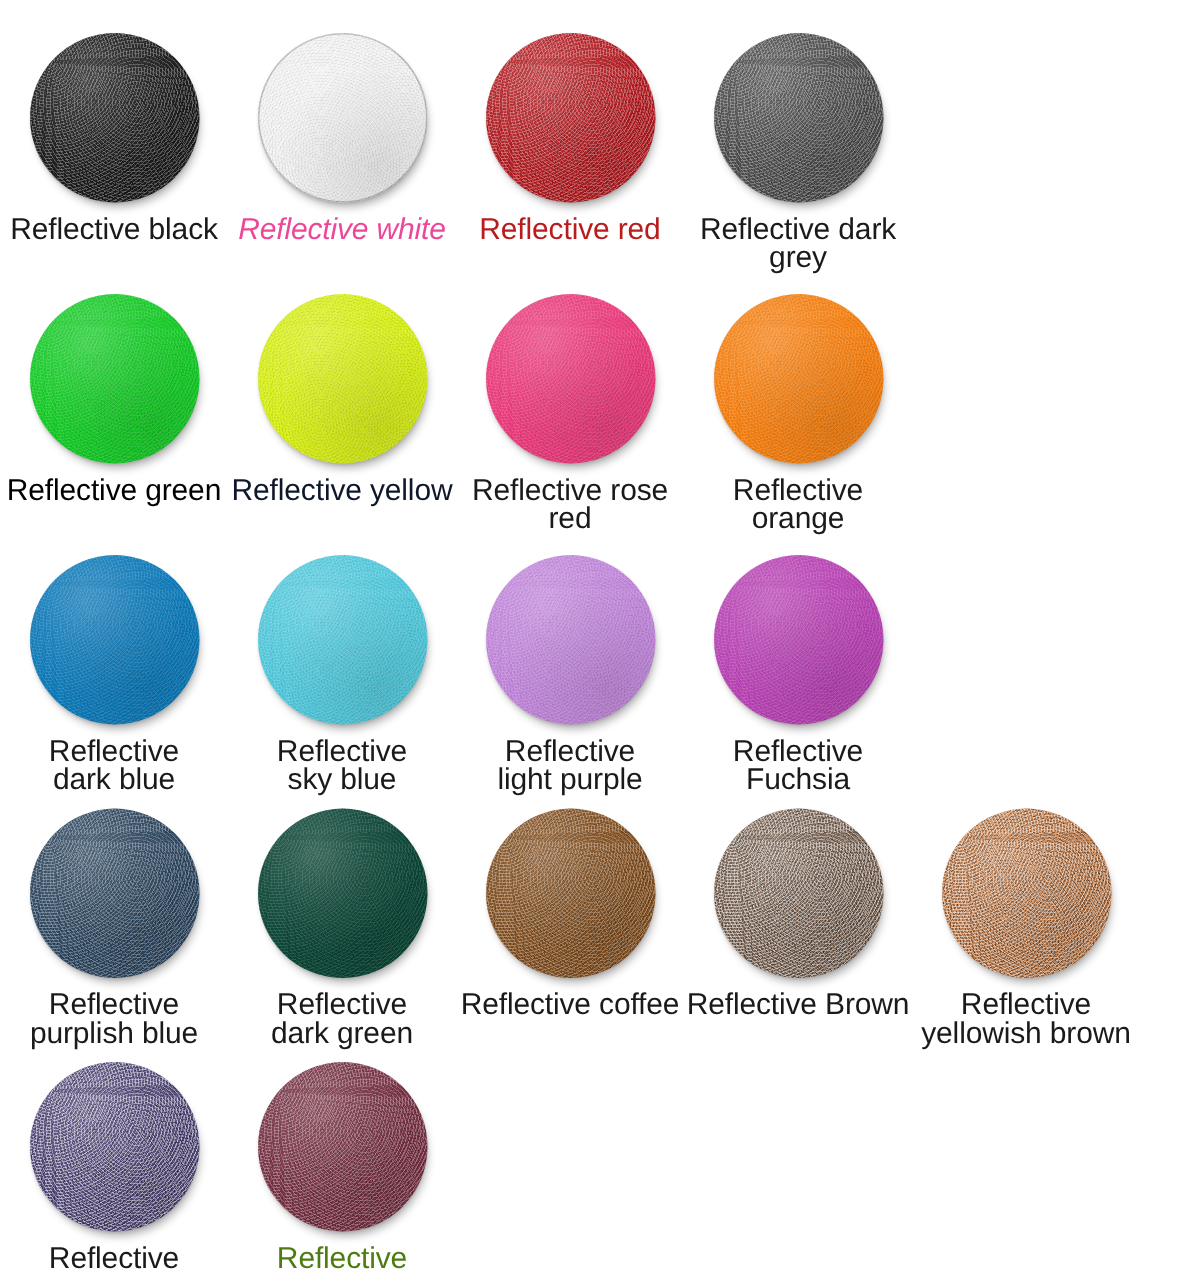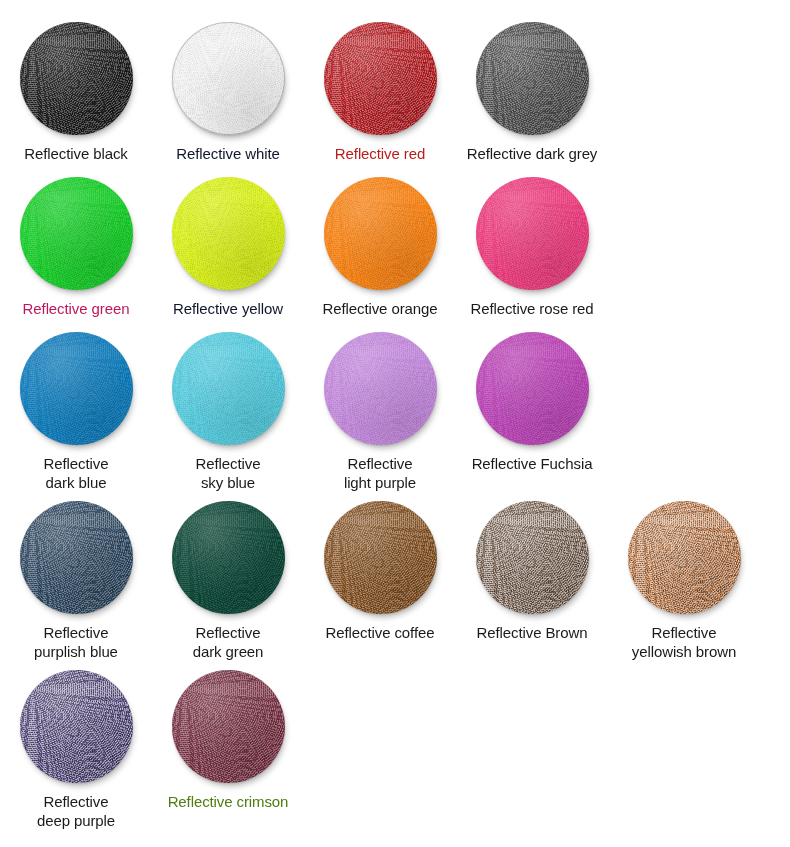--- a/index.html
+++ b/index.html
@@ -91,21 +91,21 @@
 
   .swatch-disc.has-edge {
     box-shadow:
       2px 5px 6px -2px rgba(0,0,0,0.30),
       0 0 0 1px rgba(120,120,120,0.45) inset,
       0 1px 2px rgba(0,0,0,0.10);
   }
 
   .swatch-label {
     margin-top: 9px;
-    font-size: 15px;
+    font-size: 20px;
     line-height: 19px;
     text-align: center;
     color: #1a1a1a;
     white-space: pre-line;
     letter-spacing: -0.1px;
   }
 
   
   .swatch-row.row-1 { margin-top: 22px; }
   .swatch-row.row-2 { margin-top: 14px; }
@@ -121,60 +121,60 @@
       <div class="swatch-cell">
         <div class="swatch-disc-wrap">
           <div class="swatch-disc grain-mid" style="background-color: rgb(31, 31, 31);"></div>
         </div>
         <div class="swatch-label" style="color: rgb(26, 26, 26);">Reflective black</div>
       </div>
       <div class="swatch-cell">
         <div class="swatch-disc-wrap">
           <div class="swatch-disc grain-low has-edge" style="background-color: rgb(244, 244, 244);"></div>
         </div>
-        <div class="swatch-label" style="color: #0f172a;">Reflective white</div>
+        <div class="swatch-label" style="color: #ec4899; font-style: italic;">Reflective white</div>
       </div>
       <div class="swatch-cell">
         <div class="swatch-disc-wrap">
           <div class="swatch-disc grain-mid" style="background-color: rgb(191, 32, 38);"></div>
         </div>
         <div class="swatch-label" style="color: #b91c1c;">Reflective red</div>
       </div>
       <div class="swatch-cell">
         <div class="swatch-disc-wrap">
           <div class="swatch-disc grain-mid" style="background-color: rgb(82, 82, 82);"></div>
         </div>
         <div class="swatch-label" style="color: rgb(26, 26, 26);">Reflective dark grey</div>
       </div>
     </div>
     <div class="swatch-row row-2">
       <div class="swatch-cell">
         <div class="swatch-disc-wrap">
           <div class="swatch-disc grain-low" style="background-color: rgb(22, 207, 40);"></div>
         </div>
-        <div class="swatch-label" style="color: #be185d;">Reflective green</div>
+        <div class="swatch-label" style="color: #000000;">Reflective green</div>
       </div>
       <div class="swatch-cell">
         <div class="swatch-disc-wrap">
           <div class="swatch-disc grain-low" style="background-color: rgb(217, 242, 22);"></div>
         </div>
         <div class="swatch-label" style="color: #0f172a;">Reflective yellow</div>
       </div>
       <div class="swatch-cell">
         <div class="swatch-disc-wrap">
+          <div class="swatch-disc grain-low" style="background-color: rgb(239, 60, 126);"></div>
+        </div>
+        <div class="swatch-label" style="color: rgb(26, 26, 26);">Reflective rose red</div>
+      </div>
+      <div class="swatch-cell">
+        <div class="swatch-disc-wrap">
           <div class="swatch-disc grain-low" style="background-color: rgb(250, 130, 17);"></div>
         </div>
         <div class="swatch-label" style="color: rgb(26, 26, 26);">Reflective orange</div>
       </div>
-      <div class="swatch-cell">
-        <div class="swatch-disc-wrap">
-          <div class="swatch-disc grain-low" style="background-color: rgb(239, 60, 126);"></div>
-        </div>
-        <div class="swatch-label" style="color: rgb(26, 26, 26);">Reflective rose red</div>
-      </div>
     </div>
     <div class="swatch-row row-3">
       <div class="swatch-cell">
         <div class="swatch-disc-wrap">
           <div class="swatch-disc grain-low" style="background-color: rgb(13, 124, 188);"></div>
         </div>
         <div class="swatch-label" style="color: rgb(26, 26, 26);">Reflective
 dark blue</div>
       </div>
       <div class="swatch-cell">

